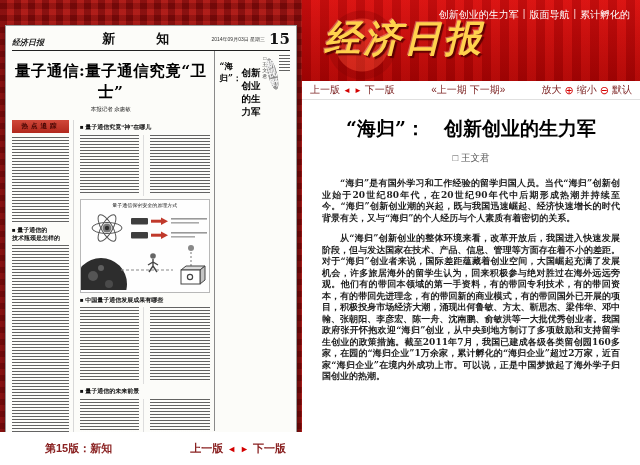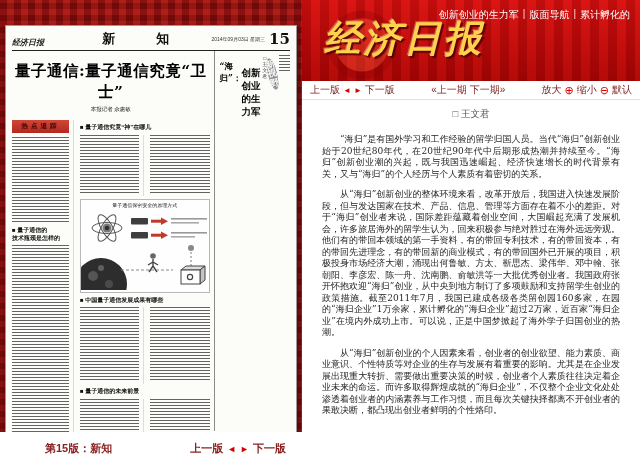--- a/index.html
+++ b/index.html
@@ -88,21 +88,21 @@
   .navbar .arrow{color:#d40000;font-size:8px;}
   .navbar .clickable{cursor:pointer;}
   .nav-date{color:#5c1f1f;}
   .size-ctl .sym{color:#d40000;font-size:11px;}
 
   .article{padding:8px 20px 0;}
   .a-title{font-family:"DejaVu Serif",serif;font-weight:bold;font-size:19px;color:#000;
     text-align:center;margin:8px 0 10px;}
   .a-byline{text-align:center;font-size:9.5px;color:#555;margin-bottom:13px;}
   .a-body p{font-family:"DejaVu Serif",serif;font-size:9px;line-height:1.28;color:#1f1f1f;
-    text-align:justify;text-indent:2em;margin:0 0 9px;}
+    text-align:justify;text-indent:2em;margin:0 0 9px;font-weight:bold;}
 </style>
 </head>
 <body>
 
 <div class="stage">
 
   <div class="left-panel">
 
     <div class="newspage">
       <div class="np-header">
@@ -261,22 +261,22 @@
         <span class="clickable">放大</span>
         <span class="sym">⊕</span>
         <span class="clickable">缩小</span>
         <span class="sym">⊖</span>
         <span class="clickable">默认</span>
 
       </span>
     </div>
 
     <div class="article">
+      <div class="a-title">“海归”：　创新创业的生力军</div>
       <div class="a-byline">□ 王文君</div>
       <div class="a-body">
         <p>“海归”是有国外学习和工作经验的留学归国人员。当代“海归”创新创业始于20世纪80年代，在20世纪90年代中后期形成热潮并持续至今。“海归”创新创业潮的兴起，既与我国迅速崛起、经济快速增长的时代背景有关，又与“海归”的个人经历与个人素质有着密切的关系。</p>
         <p>从“海归”创新创业的整体环境来看，改革开放后，我国进入快速发展阶段，但与发达国家在技术、产品、信息、管理等方面存在着不小的差距。对于“海归”创业者来说，国际差距蕴藏着创业空间，大国崛起充满了发展机会，许多旅居海外的留学生认为，回来积极参与绝对胜过在海外远远旁观。他们有的带回本领域的第一手资料，有的带回专利技术，有的带回资本，有的带回先进理念，有的带回新的商业模式，有的带回国外已开展的项目，积极投身市场经济大潮，涌现出何鲁敏、方太、靳思杰、梁伟华、邓中翰、张朝阳、李彦宏、陈一舟、沈南鹏、俞敏洪等一大批优秀创业者。我国政府张开怀抱欢迎“海归”创业，从中央到地方制订了多项鼓励和支持留学生创业的政策措施。截至2011年7月，我国已建成各级各类留创园160多家，在园的“海归企业”1万余家，累计孵化的“海归企业”超过2万家，近百家“海归企业”在境内外成功上市。可以说，正是中国梦掀起了海外学子归国创业的热潮。</p>
-        <p>从“海归”创新创业的个人因素来看，创业者的创业欲望、能力素质、商业意识、个性特质等对企业的生存与发展有着重要的影响。尤其是在企业发展出现重大转折、需要做出重要决策的时候，创业者个人素质往往决定着企业未来的命运。而许多取得辉煌成就的“海归企业”，不仅整个企业文化处处渗透着创业者的内涵素养与工作习惯，而且每次关键抉择都离不开创业者的果敢决断，都凸现出创业者鲜明的个性烙印。</p>
 
       </div>
     </div>
   </div>
 </div>
 
 </body></html>

